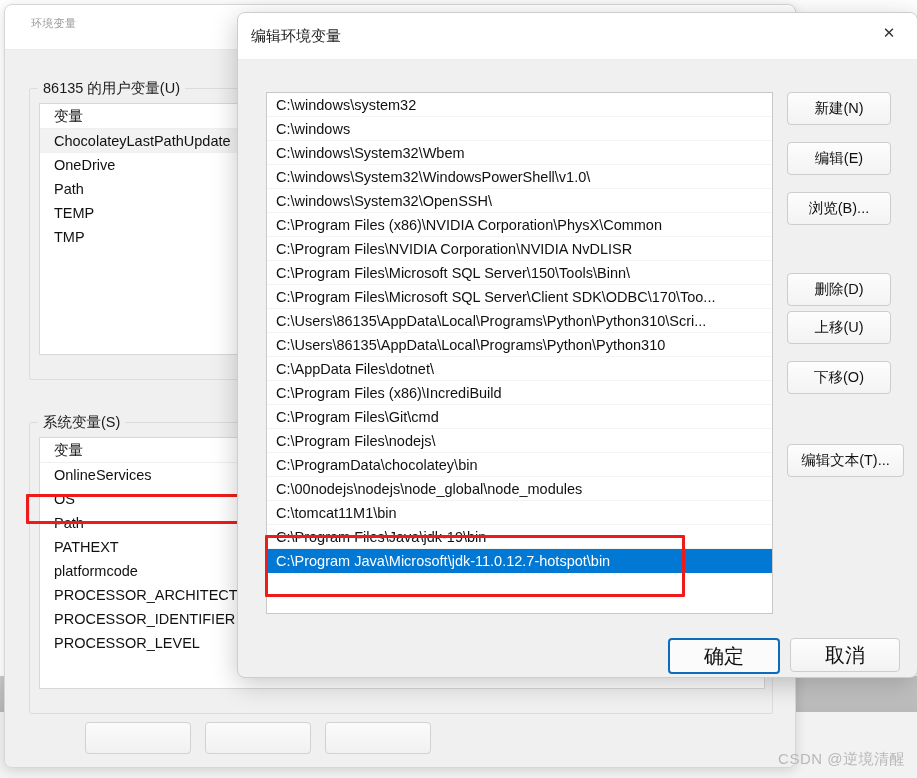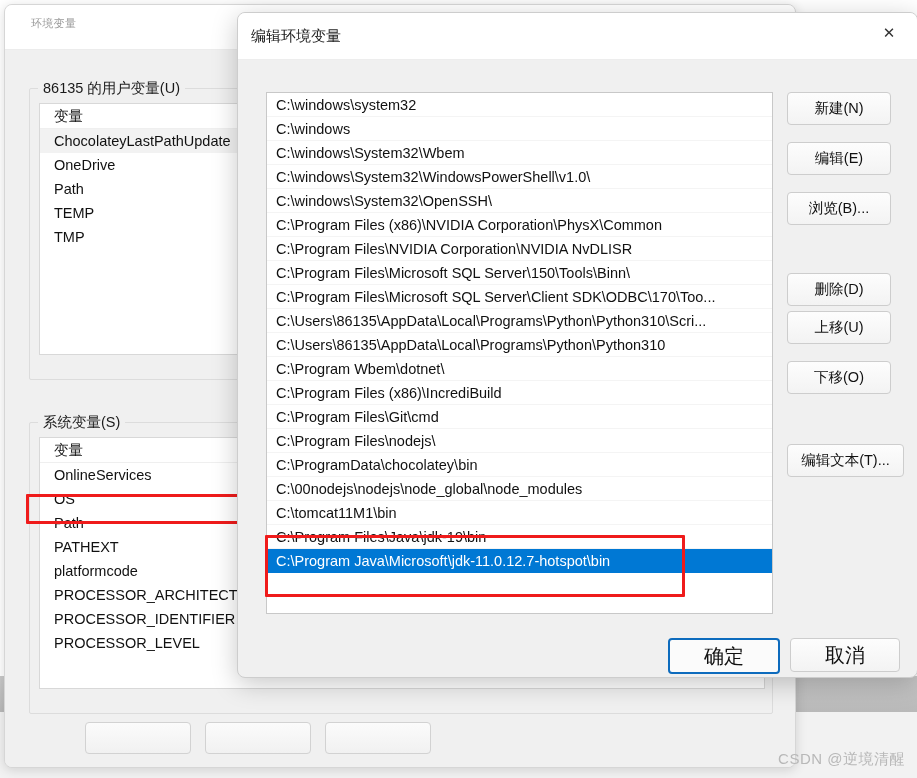--- a/index.html
+++ b/index.html
@@ -363,21 +363,21 @@
           <div class="path-row">C:\windows</div>
           <div class="path-row">C:\windows\System32\Wbem</div>
           <div class="path-row">C:\windows\System32\WindowsPowerShell\v1.0\</div>
           <div class="path-row">C:\windows\System32\OpenSSH\</div>
           <div class="path-row">C:\Program Files (x86)\NVIDIA Corporation\PhysX\Common</div>
           <div class="path-row">C:\Program Files\NVIDIA Corporation\NVIDIA NvDLISR</div>
           <div class="path-row">C:\Program Files\Microsoft SQL Server\150\Tools\Binn\</div>
           <div class="path-row">C:\Program Files\Microsoft SQL Server\Client SDK\ODBC\170\Too...</div>
           <div class="path-row">C:\Users\86135\AppData\Local\Programs\Python\Python310\Scri...</div>
           <div class="path-row">C:\Users\86135\AppData\Local\Programs\Python\Python310</div>
-          <div class="path-row">C:\Program Wbem\dotnet\</div>
+          <div class="path-row">C:\AppData Files\dotnet\</div>
           <div class="path-row">C:\Program Files (x86)\IncrediBuild</div>
           <div class="path-row">C:\Program Files\Git\cmd</div>
           <div class="path-row">C:\Program Files\nodejs\</div>
           <div class="path-row">C:\ProgramData\chocolatey\bin</div>
           <div class="path-row">C:\00nodejs\nodejs\node_global\node_modules</div>
           <div class="path-row">C:\tomcat11M1\bin</div>
           <div class="path-row">C:\Program Files\Java\jdk-19\bin</div>
           <div class="path-row selected">C:\Program Java\Microsoft\jdk-11.0.12.7-hotspot\bin</div>
         </div>
     </div>

